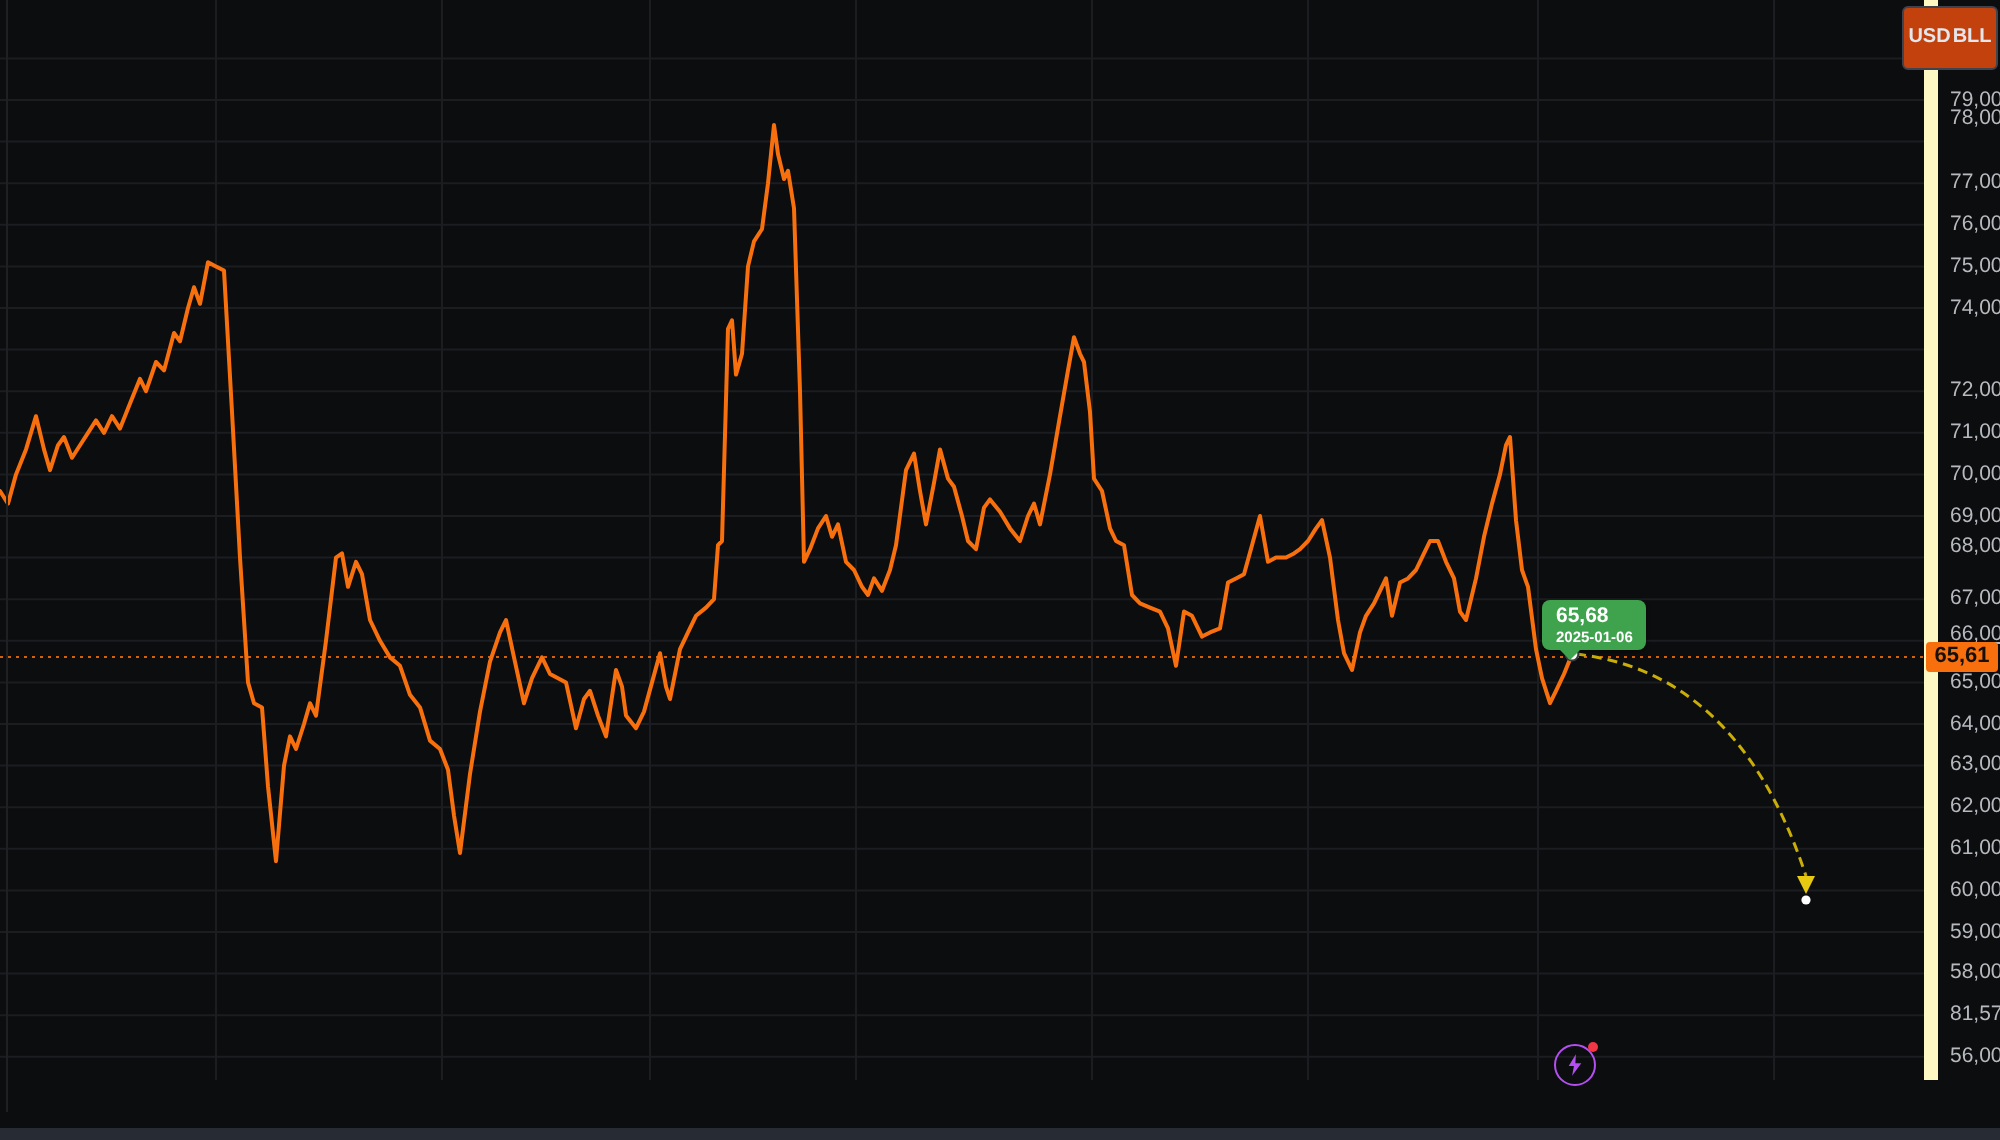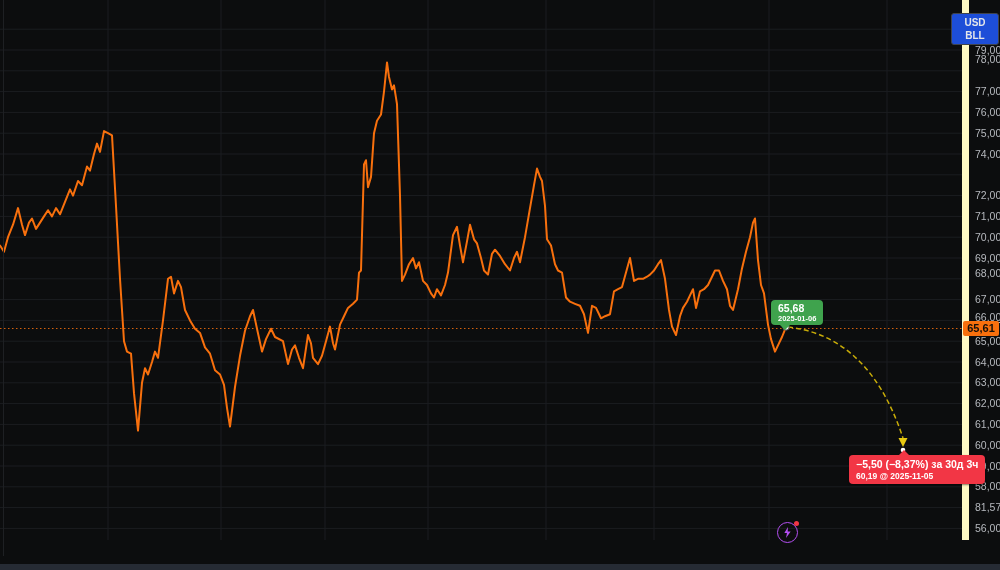--- a/index.html
+++ b/index.html
@@ -7,22 +7,22 @@
          font-family:"Liberation Sans",sans-serif;-webkit-font-smoothing:antialiased;}
   .chart-svg{position:absolute;left:0;top:0;}
   .left-edge{position:absolute;left:3px;top:0;width:1px;height:556px;background:#1e2023;}
   
   .header{position:absolute;left:10px;top:7px;font-size:11.5px;color:#d7d9dc;white-space:nowrap;z-index:5;}
   .header .sym{color:#d7d9dc;}
   .header .px{color:#f8700d;margin-left:9px;font-weight:bold;}
   .header .chg{color:#f8700d;margin-left:7px;}
   
   .units-box{position:absolute;left:951px;top:3px;width:46px;height:30px;border:1px solid #3e434d;
-             border-radius:3px;background:#1d4ed8;z-index:6;display:flex;flex-direction:column;
-             align-items:center;justify-content:center;gap:1px;margin-top:10px;}
+             border-radius:3px;background:#c2410c;z-index:6;display:flex;flex-direction:row;
+             align-items:center;justify-content:center;gap:1px;}
   .units-box span{font-size:10px;font-weight:bold;color:#e3e6ea;line-height:12px;}
   
   .y-axis{position:absolute;left:962px;top:0;width:38px;height:540px;border-left:7px solid #fef9c3;}
   .y-axis .tick{position:absolute;left:6px;font-size:10.5px;color:#b6b9be;white-space:nowrap;}
   .price-badge{position:absolute;left:963px;width:36px;height:15px;background:#f8700d;color:#15100a;
                font-size:11px;font-weight:bold;text-align:center;line-height:15px;border-radius:2px;z-index:7;}
   
   .x-axis{position:absolute;left:0;top:540px;width:1000px;height:24px;border-top:1px solid #272a30;}
   .x-axis .month{position:absolute;top:4px;transform:translateX(-50%);font-size:11px;color:#b6b9be;}
   .bottom-band{position:absolute;left:0;top:564px;width:1000px;height:6px;background:#262b34;}
@@ -128,24 +128,20 @@
     </div>
   <div class="price-badge" id="priceBadge" style="top: 321.012px;">65,61</div>
 
   <div class="bottom-band"></div>
 
   <div class="note-green">
     <div class="l1">65,68</div>
     <div class="l2">2025-01-06</div>
   </div>
 
-  <div class="note-red">
-    <div class="l1">−5,50 (−8,37%) за 30д 3ч</div>
-    <div class="l2">60,19 @ 2025-11-05</div>
-  </div>
 
   <div class="event-icon">
     <svg width="9" height="11" viewBox="0 0 10 12">
       <path d="M5.5 0 L1.5 6.5 H4.4 L3.4 12 L8.5 5 H5.2 Z" fill="#b44ff2"></path>
     </svg>
   </div>
 
 </div>
 
 </body></html>

